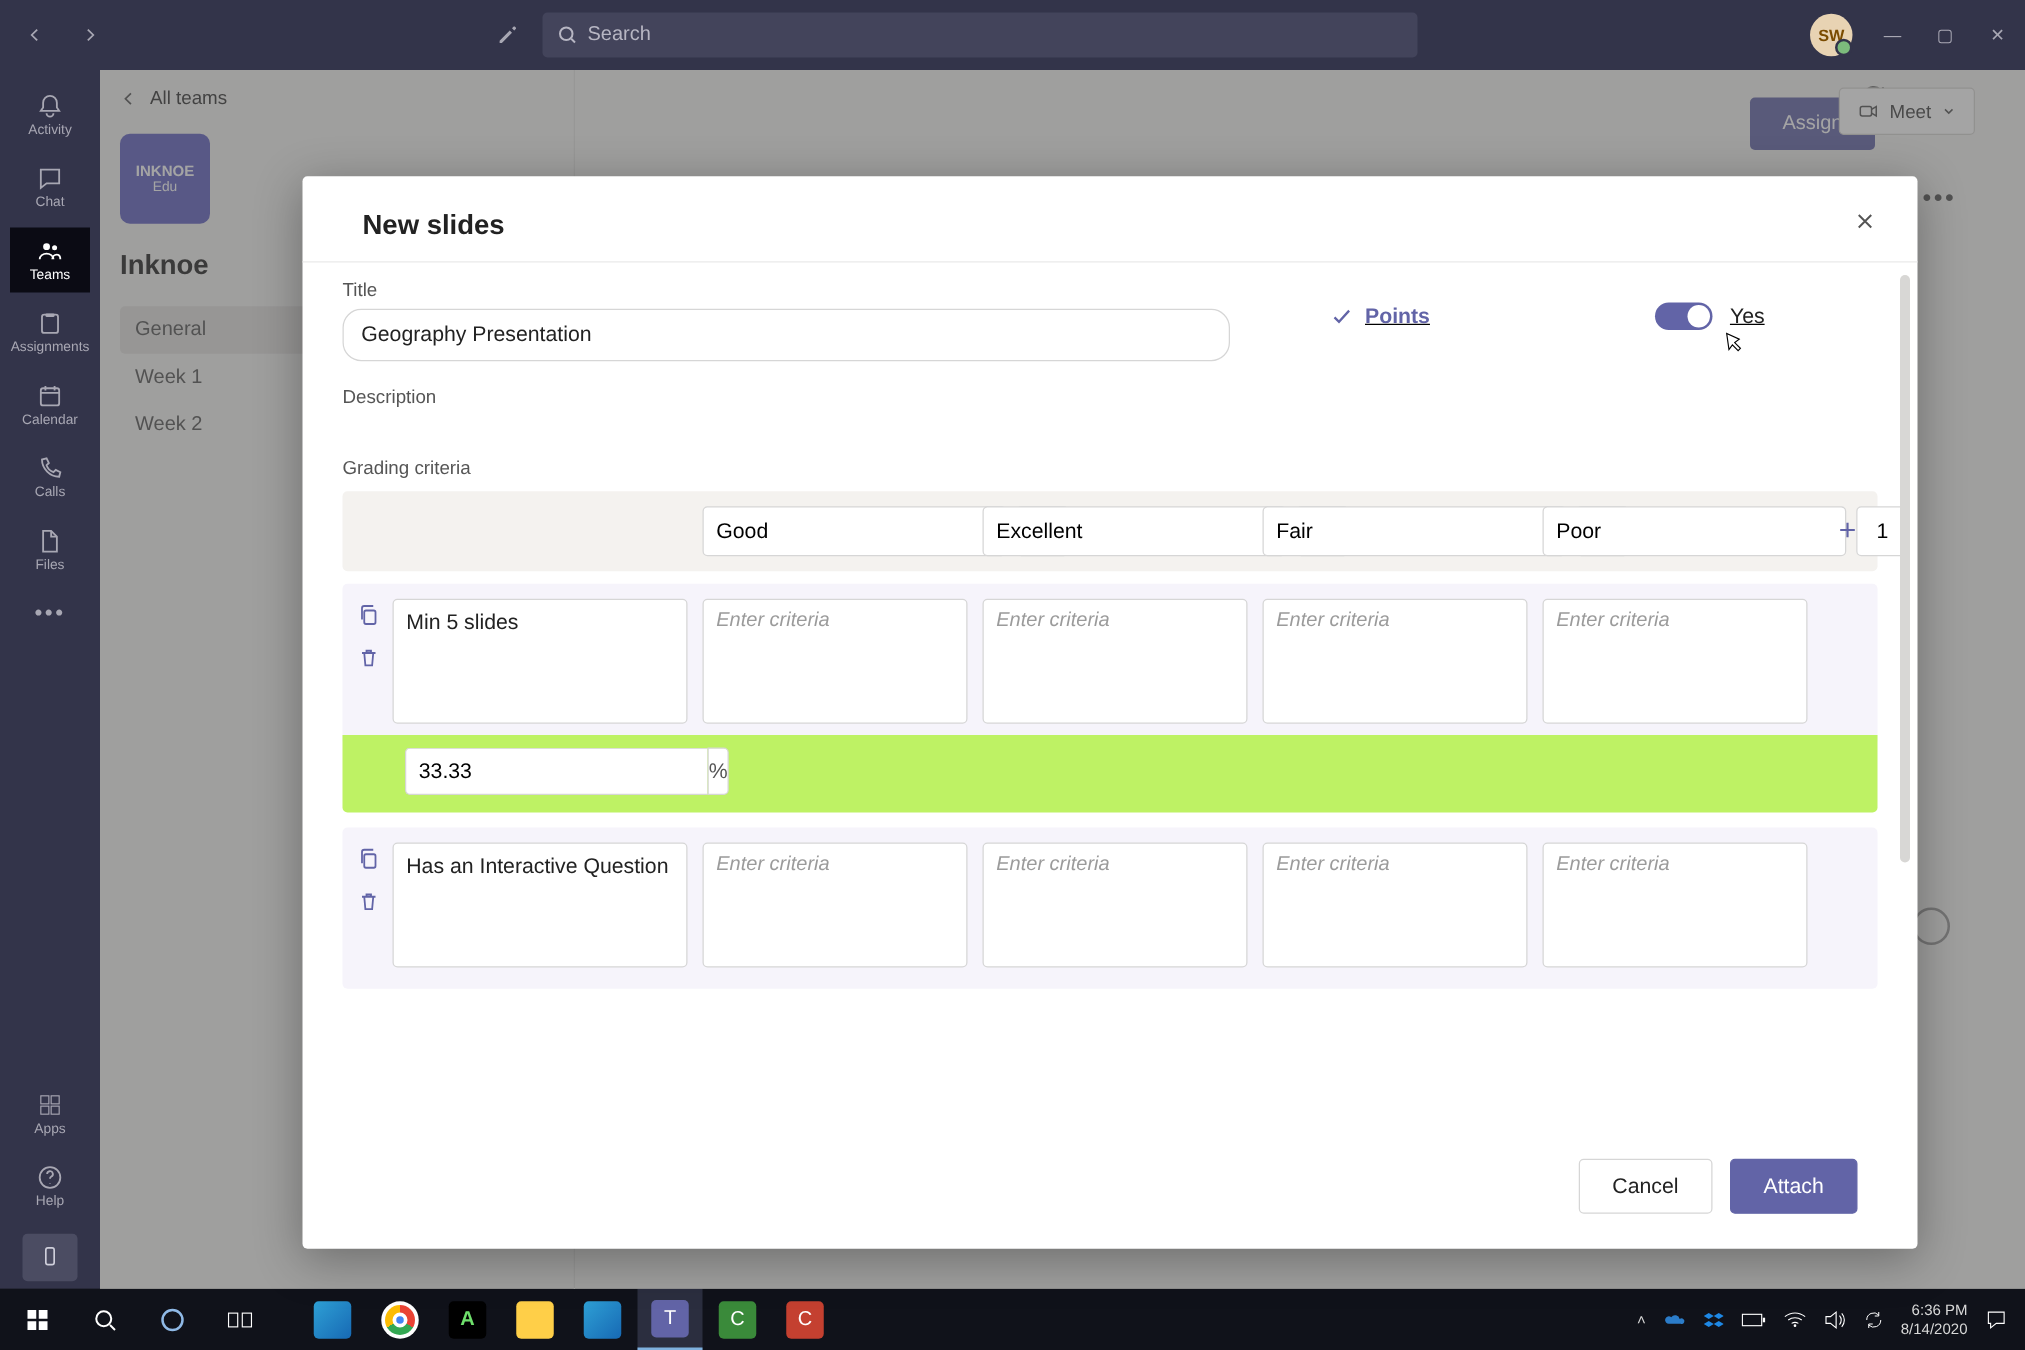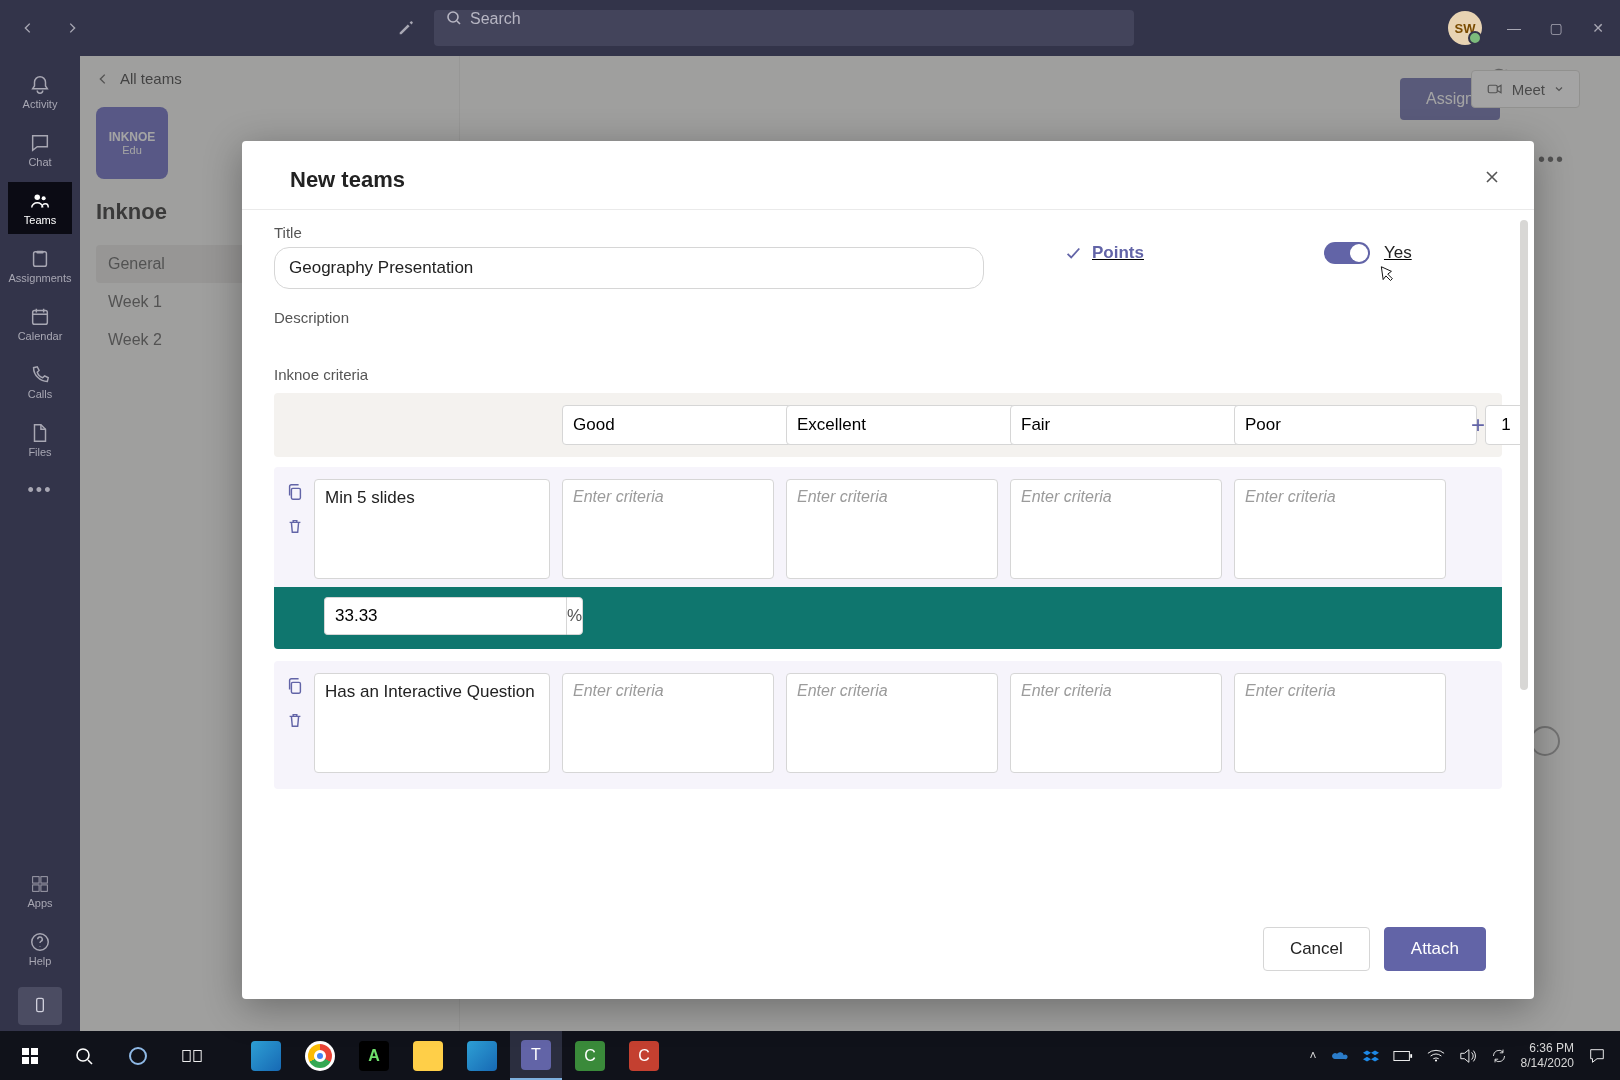--- a/index.html
+++ b/index.html
@@ -7,21 +7,21 @@
 
 
 .titlebar {
   height: 56px; background: #33344a; display: flex; align-items: center;
   padding: 0 12px; gap: 12px; color: #a8a7b3; position: relative;
 }
 .titlebar .nav-btn { width: 32px; height: 32px; display: flex; align-items: center; justify-content: center; border-radius: 4px; cursor: pointer; }
 .titlebar .write-btn { margin-left: 290px; }
 .searchbar {
   flex: 0 0 700px; height: 36px; background: #43445b; border-radius: 4px;
-  display: flex; align-items: flex-start; padding: 0 12px; color: #b7b6c3;
+  display: flex; align-items: center; padding: 0 12px; color: #b7b6c3;
 }
 .searchbar svg { margin-right: 8px; }
 .titleright { margin-left: auto; display: flex; align-items: center; gap: 22px; }
 .avatar {
   width: 34px; height: 34px; border-radius: 50%; background: #e8d3b3; color: #7a4b00;
   display: flex; align-items: center; justify-content: center; font-size: 13px; font-weight: 600; position: relative;
 }
 .avatar::after { content:""; position:absolute; bottom:0; right:0; width:10px; height:10px; border-radius:50%; background:#7cbb7c; border:2px solid #33344a; }
 .win-btn { color:#a8a7b3; font-size:14px; width:20px; text-align:center; }
 
@@ -102,21 +102,21 @@
 .crit-side { display:flex; gap:10px; }
 .crit-icons { display:flex; flex-direction:column; gap:16px; color:#6264a7; padding-top:4px; }
 .crit-icons svg { cursor:pointer; }
 .crit-name { flex:1; }
 .crit-ta {
   width:100%; height:100px; border:1px solid #d6d6d6; border-radius:4px; padding:8px 10px; font-size:17px; color:#222; resize:none; background:#fff;
 }
 .cell-ta { width:100%; height:100px; border:1px solid #d6d6d6; border-radius:4px; padding:8px 10px; font-size:16px; font-style:italic; color:#222; background:#fff; resize:none; }
 .cell-ta::placeholder { font-style: italic; }
 
-.weight-row { background:#0f766e; padding:10px 12px 14px; border-radius:0 0 4px 4px; margin-top:-8px; }
+.weight-row { background:#bef264; padding:10px 12px 14px; border-radius:0 0 4px 4px; margin-top:-8px; }
 .weight-wrap { display:flex; width: 200px; margin-left: 38px; }
 .weight-in { flex:1; height:38px; border:1px solid #d6d6d6; border-right:none; border-radius:4px 0 0 4px; padding:0 10px; font-size:17px; }
 .weight-pct { width:40px; height:38px; border:1px solid #d6d6d6; border-radius:0 4px 4px 0; display:flex; align-items:center; justify-content:center; font-size:17px; color:#555; background:#fff; }
 
 .btn { height:44px; padding:0 26px; border-radius:4px; font-size:17px; cursor:pointer; border:1px solid #d6d6d6; background:#fff; color:#222; }
 .btn.primary { background:#6264a7; border-color:#6264a7; color:#fff; }
 
 
 .scroll-ind { position:absolute; right:6px; top:10px; width:8px; height:470px; background:#d8d7d5; border-radius:5px; }
 
@@ -283,21 +283,21 @@
             </svg>
         </div>
         <div class="more-dots">•••</div>
         <div class="clock-ic"></div>
       </div>
     </div>
     <div class="dim"></div>
 
     <div class="modal">
       <div class="modal-head">
-        <div class="modal-title">New teams</div>
+        <div class="modal-title">New slides</div>
         <div class="modal-close">
           <svg width="16" height="16" viewBox="0 0 16 16">
               <path d="M3 3l10 10M13 3 3 13" stroke="#555" stroke-width="1.6"></path>
             </svg>
         </div>
       </div>
       <div class="modal-body">
         <div class="scroll-ind"></div>
 
         <div class="form-row">
@@ -317,21 +317,21 @@
             <div class="toggle-wrap" style="position:relative;">
               <div class="toggle"></div>
               <span style="font-size:17px;color:#222;">Yes</span>
               <svg class="cursor-ic" width="22" height="22" viewBox="0 0 24 24">
                   <path d="M8 3l2 14 3-4 5 5 2-2-5-5 4-3L8 3z" fill="#fff" stroke="#000" stroke-width="1"></path>
                 </svg>
             </div>
           </div>
         </div>
 
-        <div class="section-lbl">Inknoe criteria</div>
+        <div class="section-lbl">Grading criteria</div>
 
         <div class="grid hdr-row">
           <div></div>
           <div class="level-pair">
             <input class="lvl-input" value="Good" style="">
             <input class="pts-input" value="3" style="">
           </div>
           <div class="level-pair">
             <input class="lvl-input" value="Excellent" style="">
             <input class="pts-input" value="4" style="">

